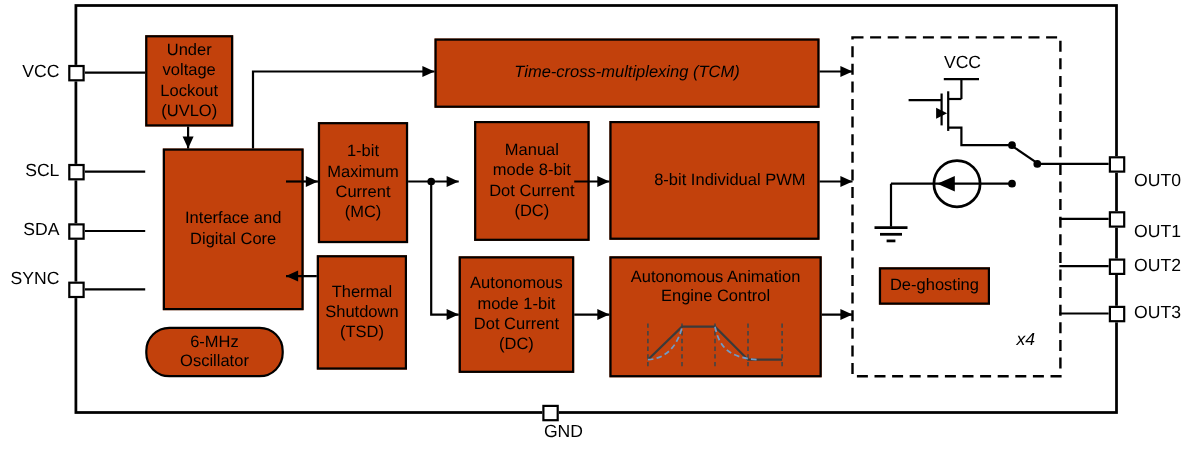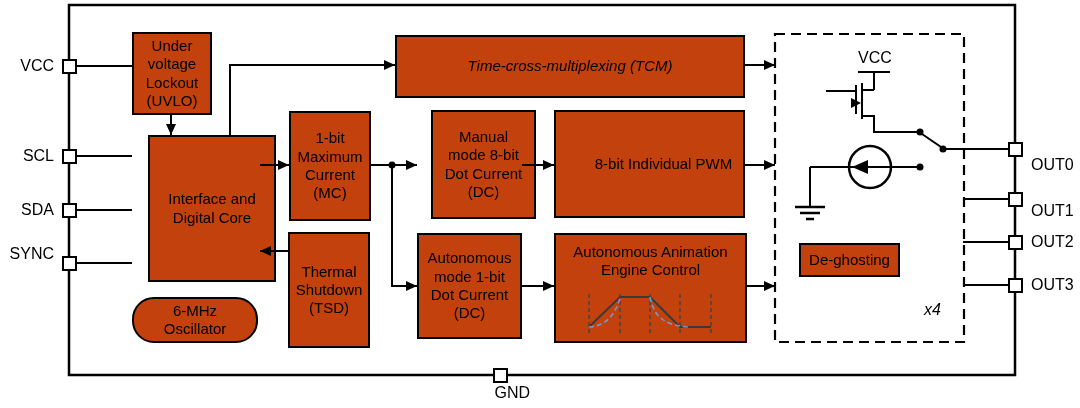--- a/index.html
+++ b/index.html
@@ -52,21 +52,21 @@
 Oscillator</span>
   </div>
 
   <div class="block" style="left:289px;top:111px;width:82px;height:110px;">
     <span class="bl">1-bit
 Maximum
 Current
 (MC)</span>
   </div>
 
-  <div class="block" style="left:288px;top:232px;width:82px;height:116px;">
+  <div class="block" style="left:288px;top:232px;width:82px;height:104px;">
     <span class="bl">Thermal
 Shutdown
 (TSD)</span>
   </div>
 
   <div class="block" style="left:395px;top:35px;width:350px;height:63px;font-style:italic;">
     <span class="bl">Time-cross-multiplexing (TCM)</span>
   </div>
 
   <div class="block" style="left:431px;top:110px;width:105px;height:109px;">

